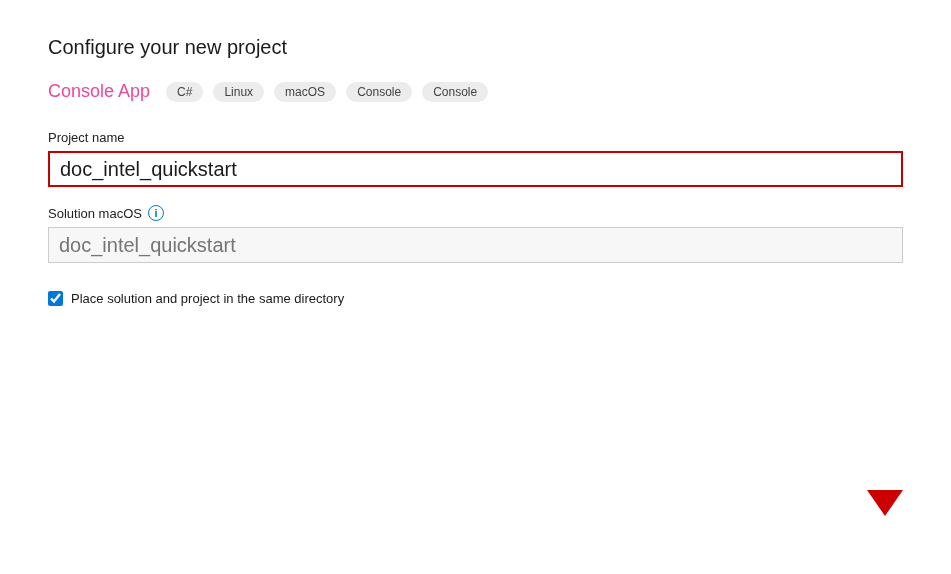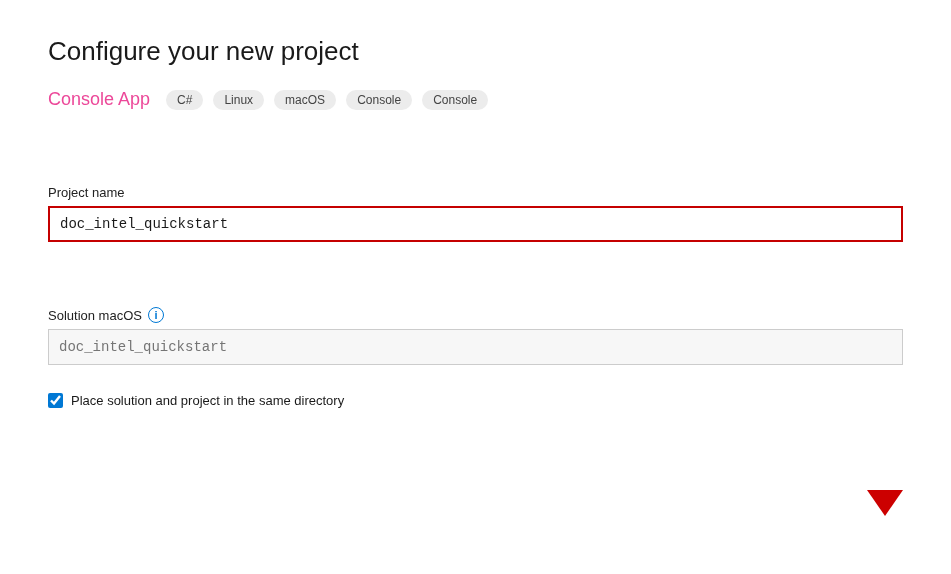--- a/index.html
+++ b/index.html
@@ -15,21 +15,21 @@
     .main-container {
       background: #ffffff;
       width: 951px;
       height: 574px;
       padding: 36px 48px 24px 48px;
       display: flex;
       flex-direction: column;
       position: relative;
     }
     .page-title {
-      font-size: 26px;
+      font-size: 20px;
       font-weight: 300;
       color: #1a1a1a;
       margin-bottom: 22px;
     }
     .app-type-row {
       display: flex;
       align-items: center;
       gap: 10px;
       margin-bottom: 28px;
     }
@@ -50,45 +50,43 @@
     .form-group {
       margin-bottom: 18px;
     }
     .form-label {
       font-size: 13px;
       color: #222;
       margin-bottom: 6px;
       display: flex;
       align-items: center;
       gap: 6px;
-      margin-top: 47px;
     }
     .info-icon {
       display: inline-flex;
       align-items: center;
       justify-content: center;
       width: 16px;
       height: 16px;
       border-radius: 50%;
       border: 1.5px solid #0078d4;
       color: #0078d4;
       font-size: 11px;
       font-weight: bold;
       cursor: pointer;
     }
     .text-input {
       width: 100%;
       height: 36px;
       border: 1px solid #ccc;
       padding: 0 10px;
-      font-size: 14px;
+      font-size: 20px;
       color: #1a1a1a;
       background: #fff;
       outline: none;
-      font-family: Liberation Mono, monospace;
     }
     .text-input-highlighted {
       border: 2px solid #c50000;
     }
     .text-input-disabled {
       background: #f7f7f7;
       color: #aaa;
     }
     .location-row {
       display: flex;

